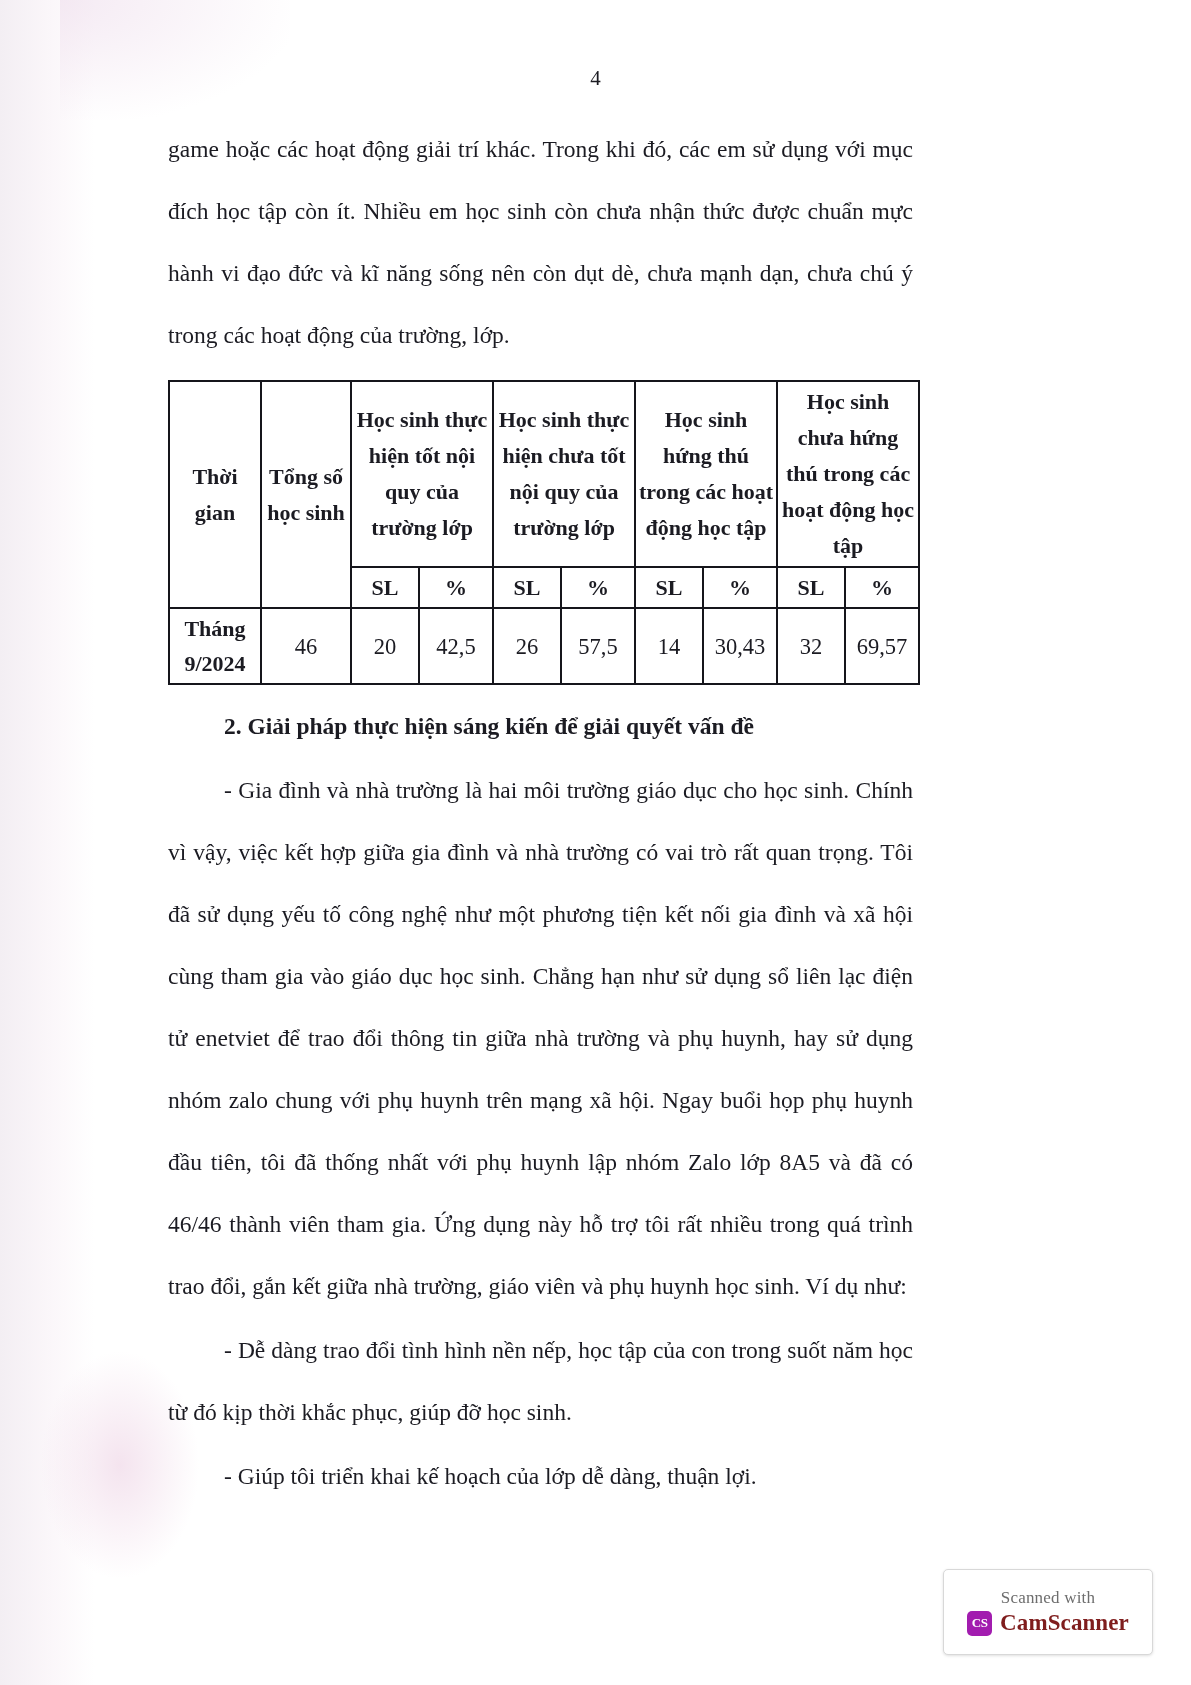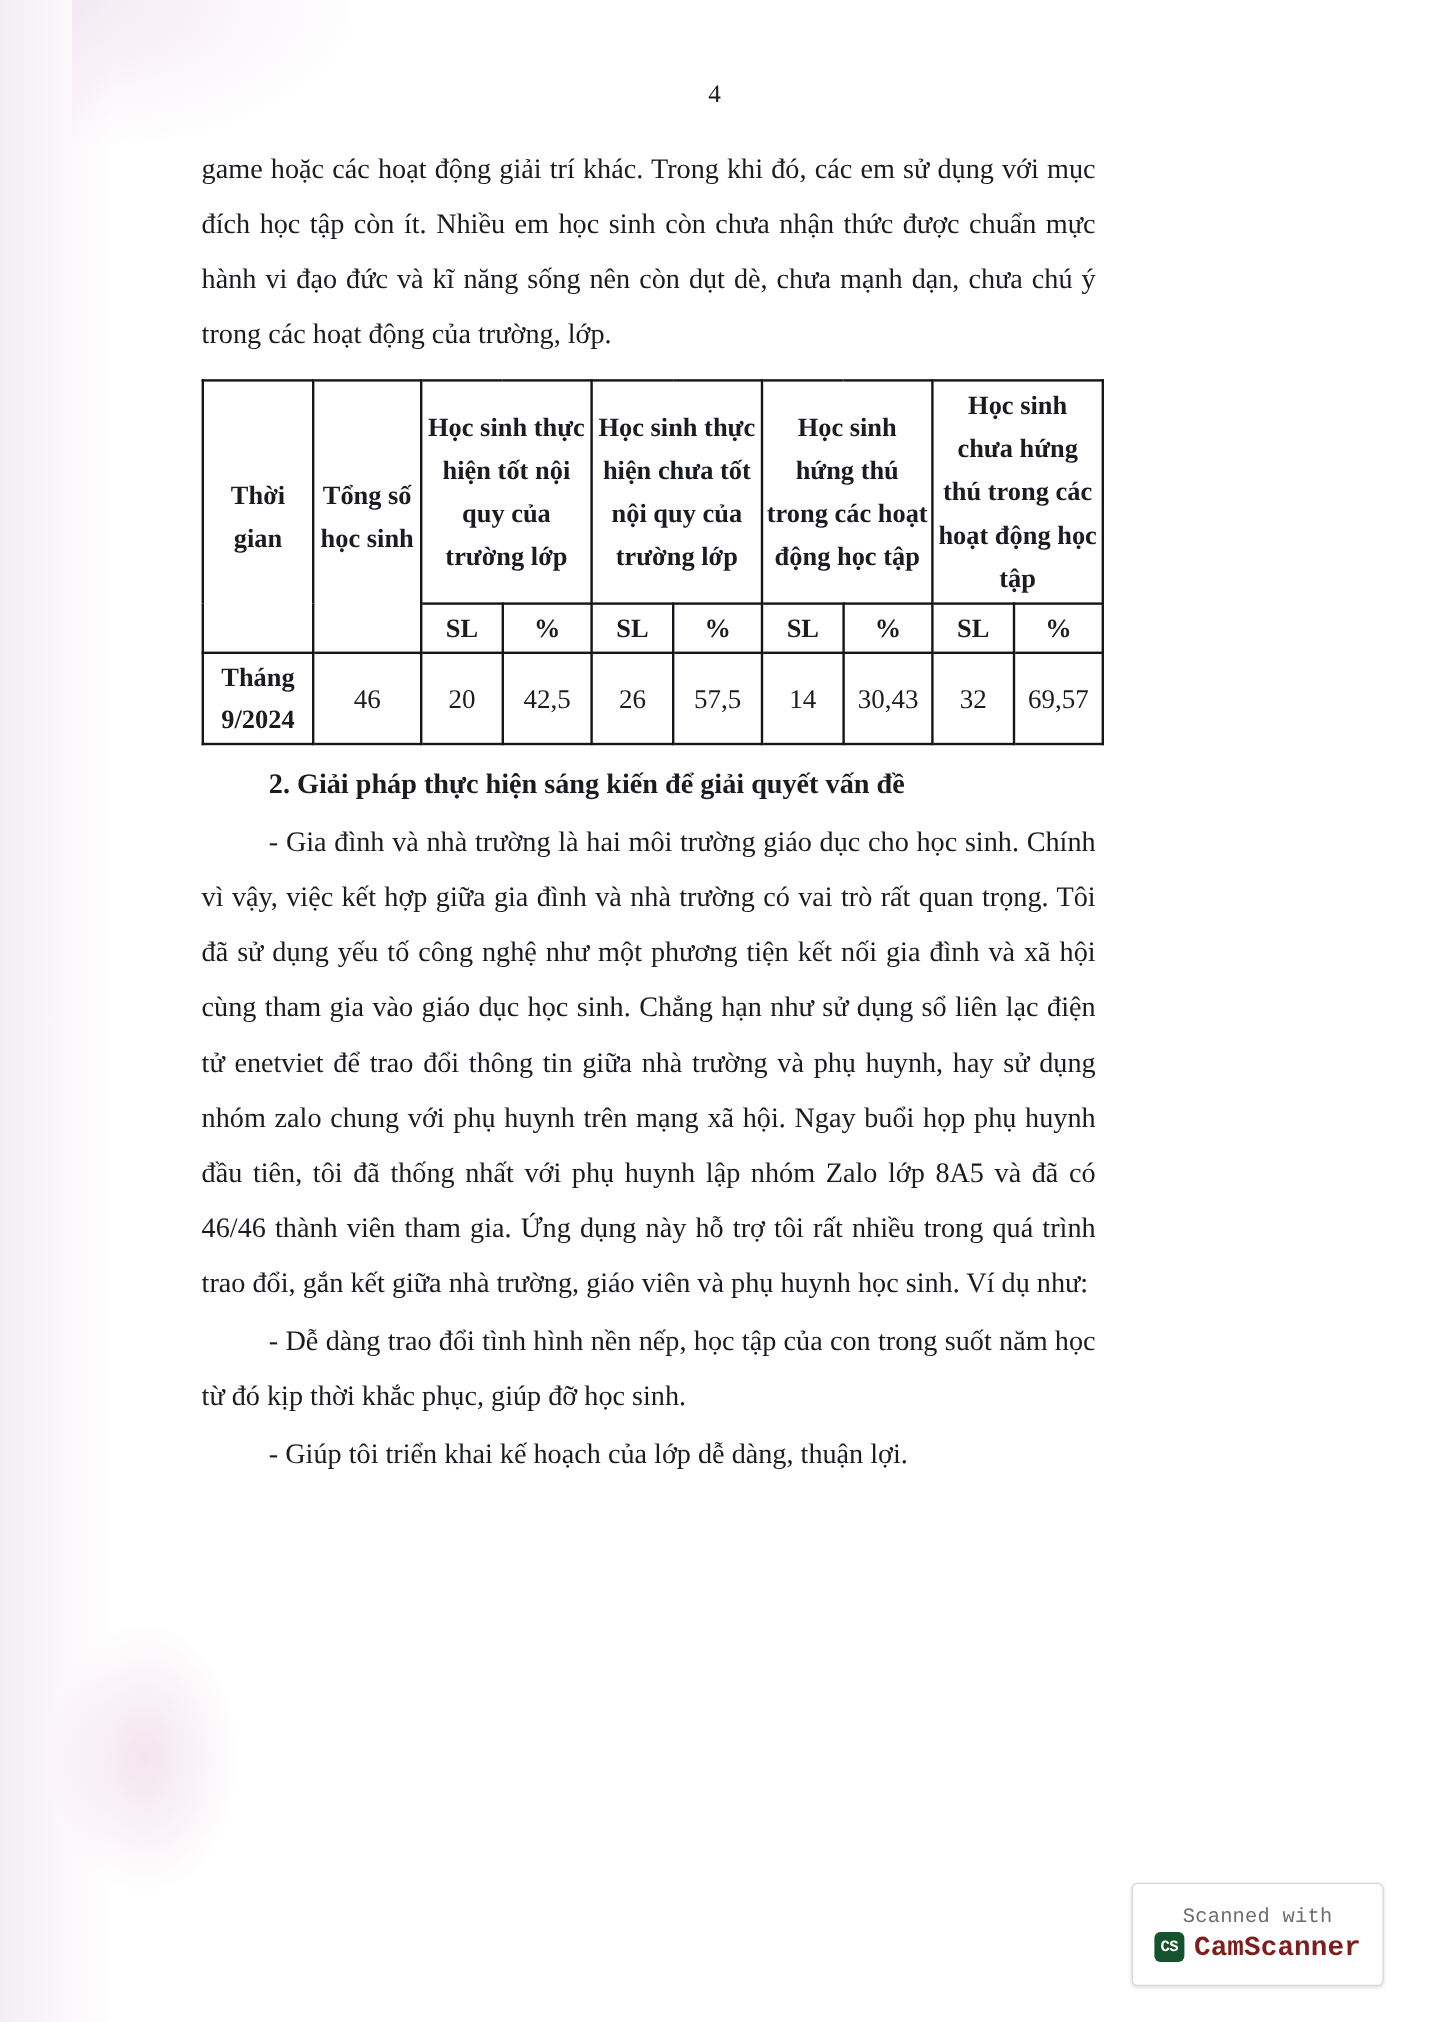--- a/index.html
+++ b/index.html
@@ -57,21 +57,21 @@
   .content {
     position: absolute;
     left: 168px;
     top: 118px;
     width: 745px;
   }
 
   p {
     margin: 0 0 2px 0;
     font-size: 23.5px;
-    line-height: 46px;
+    line-height: 62px;
     text-align: justify;
     text-justify: inter-word;
   }
   p.indent { text-indent: 56px; }
   p.no-indent { text-indent: 0; }
 
   .bold { font-weight: bold; }
   .bolditalic { font-weight: bold; font-style: italic; }
 
   
@@ -114,41 +114,41 @@
   .cs-badge {
     position: absolute;
     right: 38px;
     bottom: 30px;
     width: 208px;
     height: 84px;
     border: 1px solid #d8d8d8;
     border-radius: 5px;
     background: #ffffff;
     box-shadow: 0 1px 3px rgba(0,0,0,0.13);
-    font-family: Liberation Mono, monospace;
+    font-family: Liberation Serif, serif;
     display: flex;
     flex-direction: column;
     justify-content: center;
     align-items: center;
     gap: 2px;
   }
   .cs-badge .cs-top {
     font-size: 17px;
     color: #6d6d6d;
     letter-spacing: 0.2px;
   }
   .cs-badge .cs-bottom {
     display: flex;
     align-items: center;
     gap: 8px;
   }
   .cs-logo {
     width: 25px; height: 25px;
     border-radius: 5px;
-    background: #14532d;
+    background: #a21caf;
     color: #fff;
     font-size: 13px;
     font-weight: bold;
     display: flex;
     align-items: center;
     justify-content: center;
     letter-spacing: -0.5px;
     text-align: right;
   }
   .cs-name {

